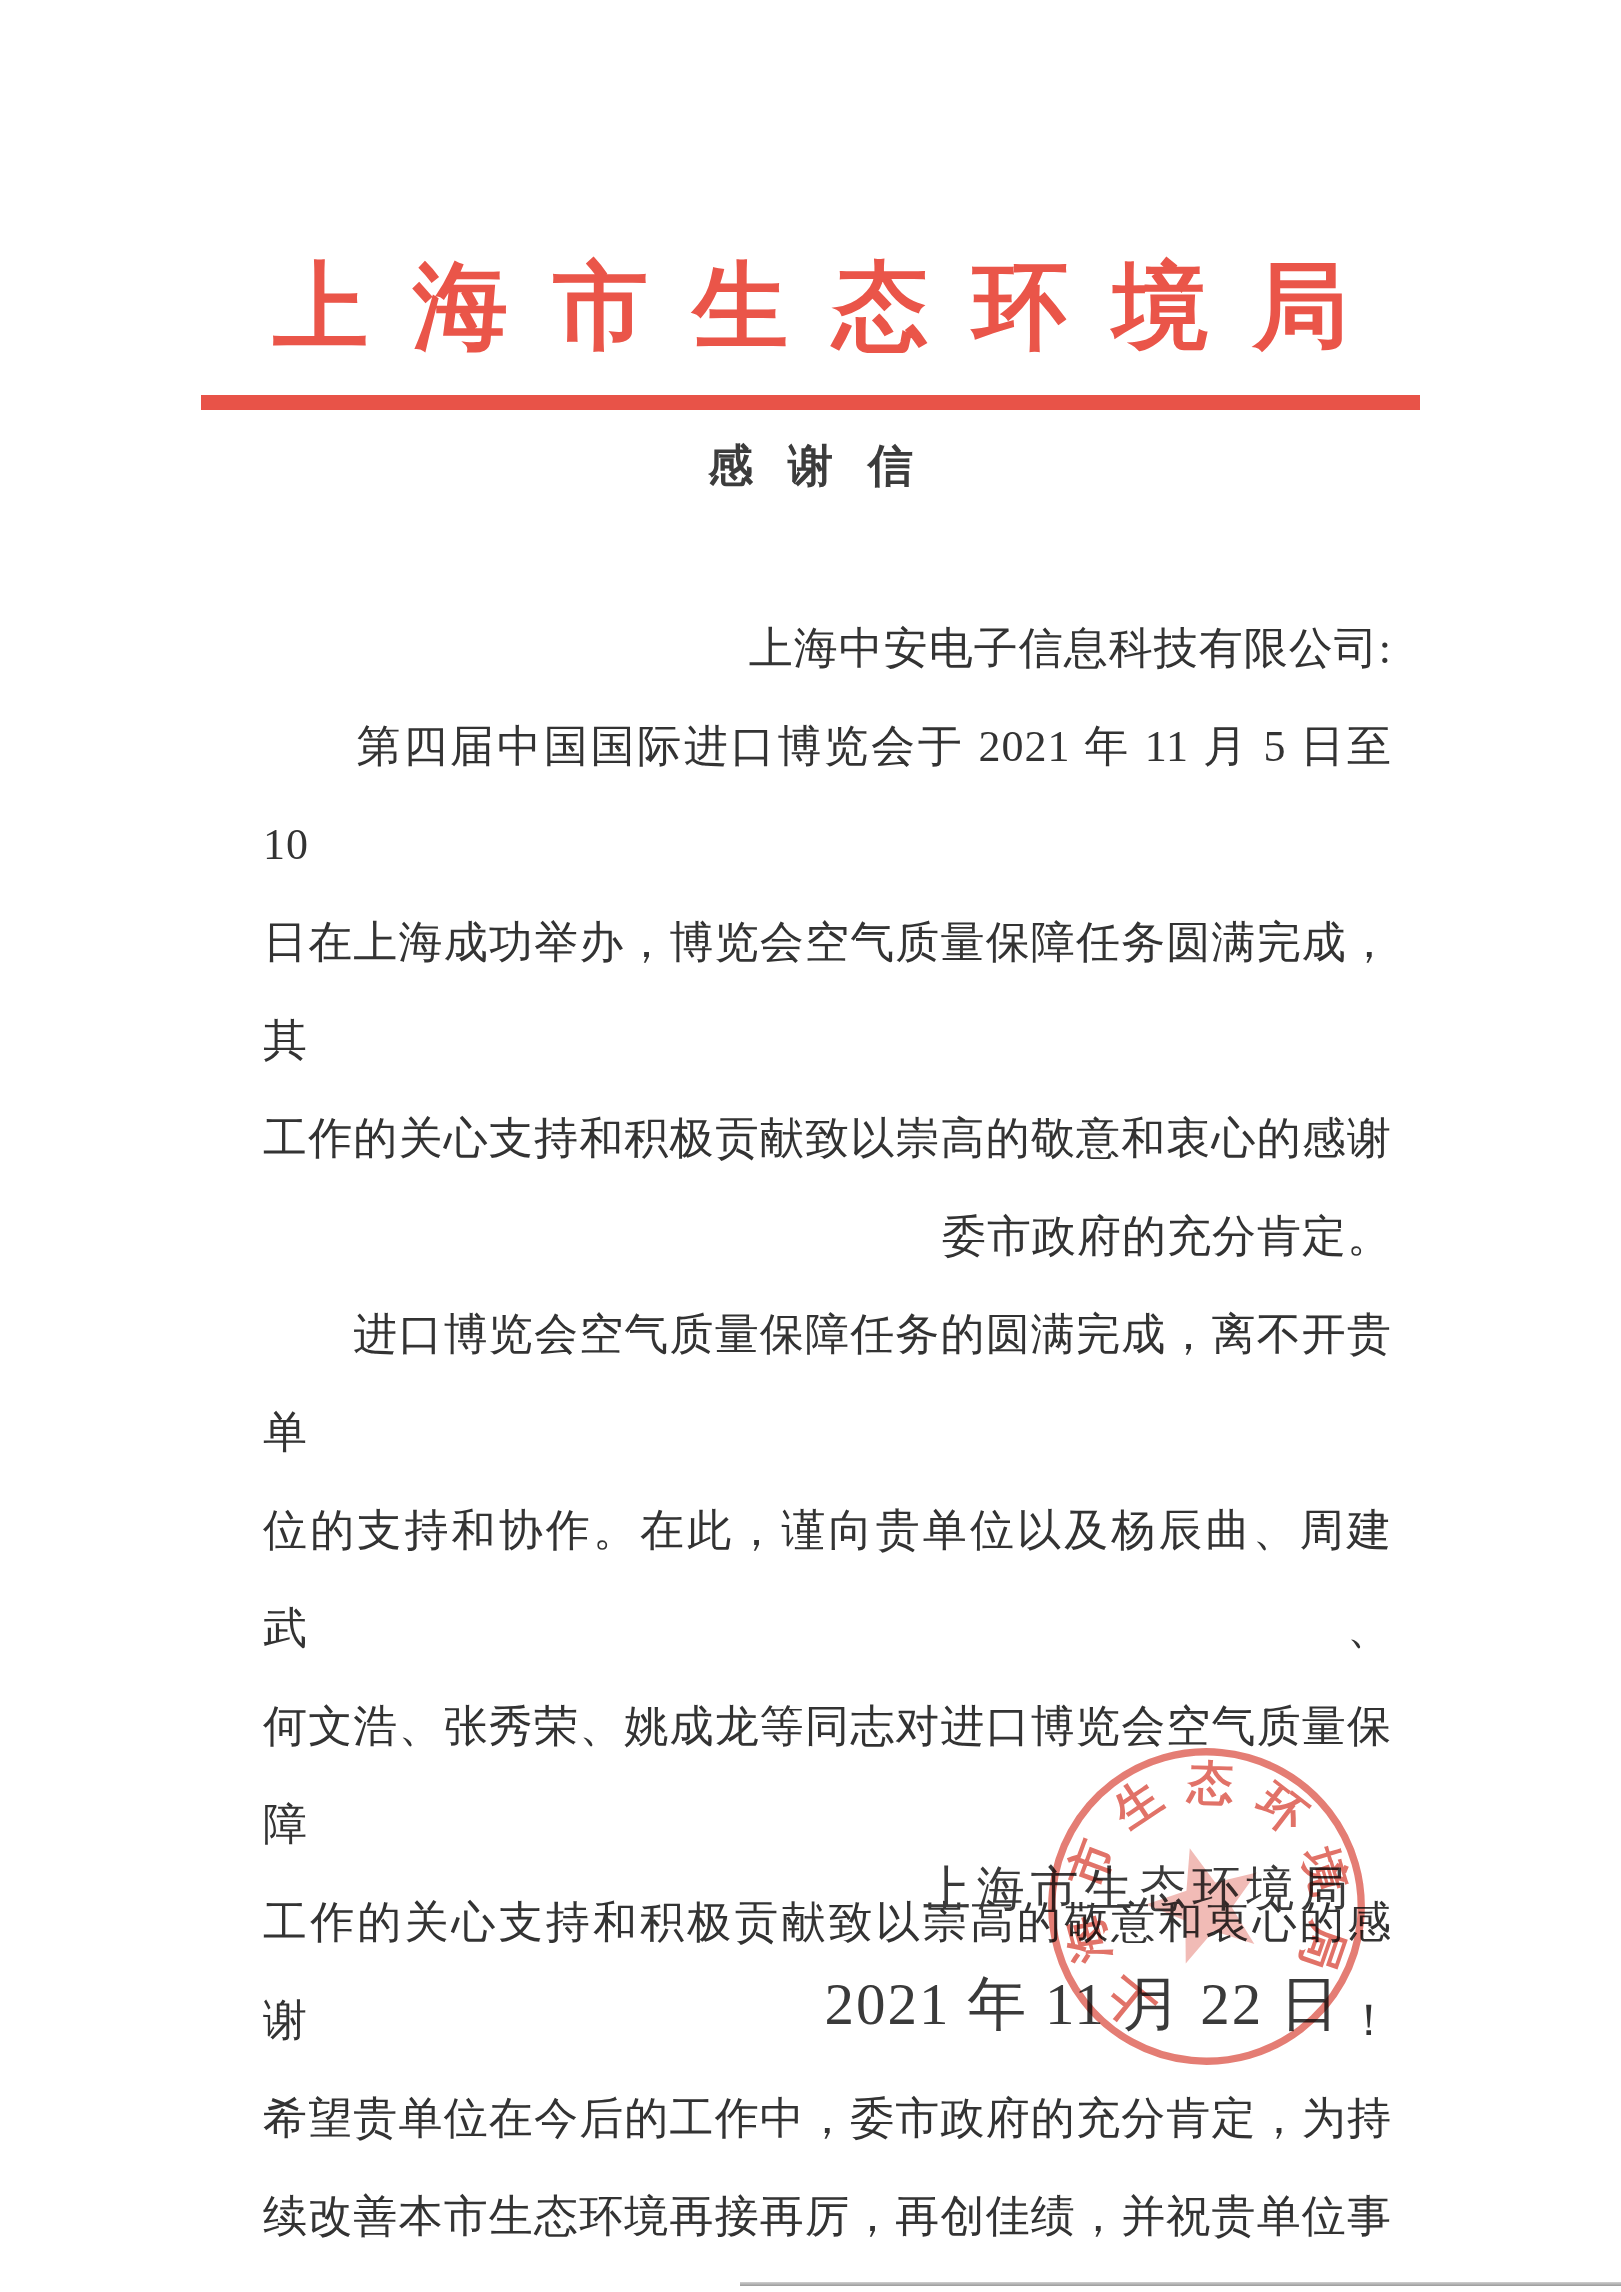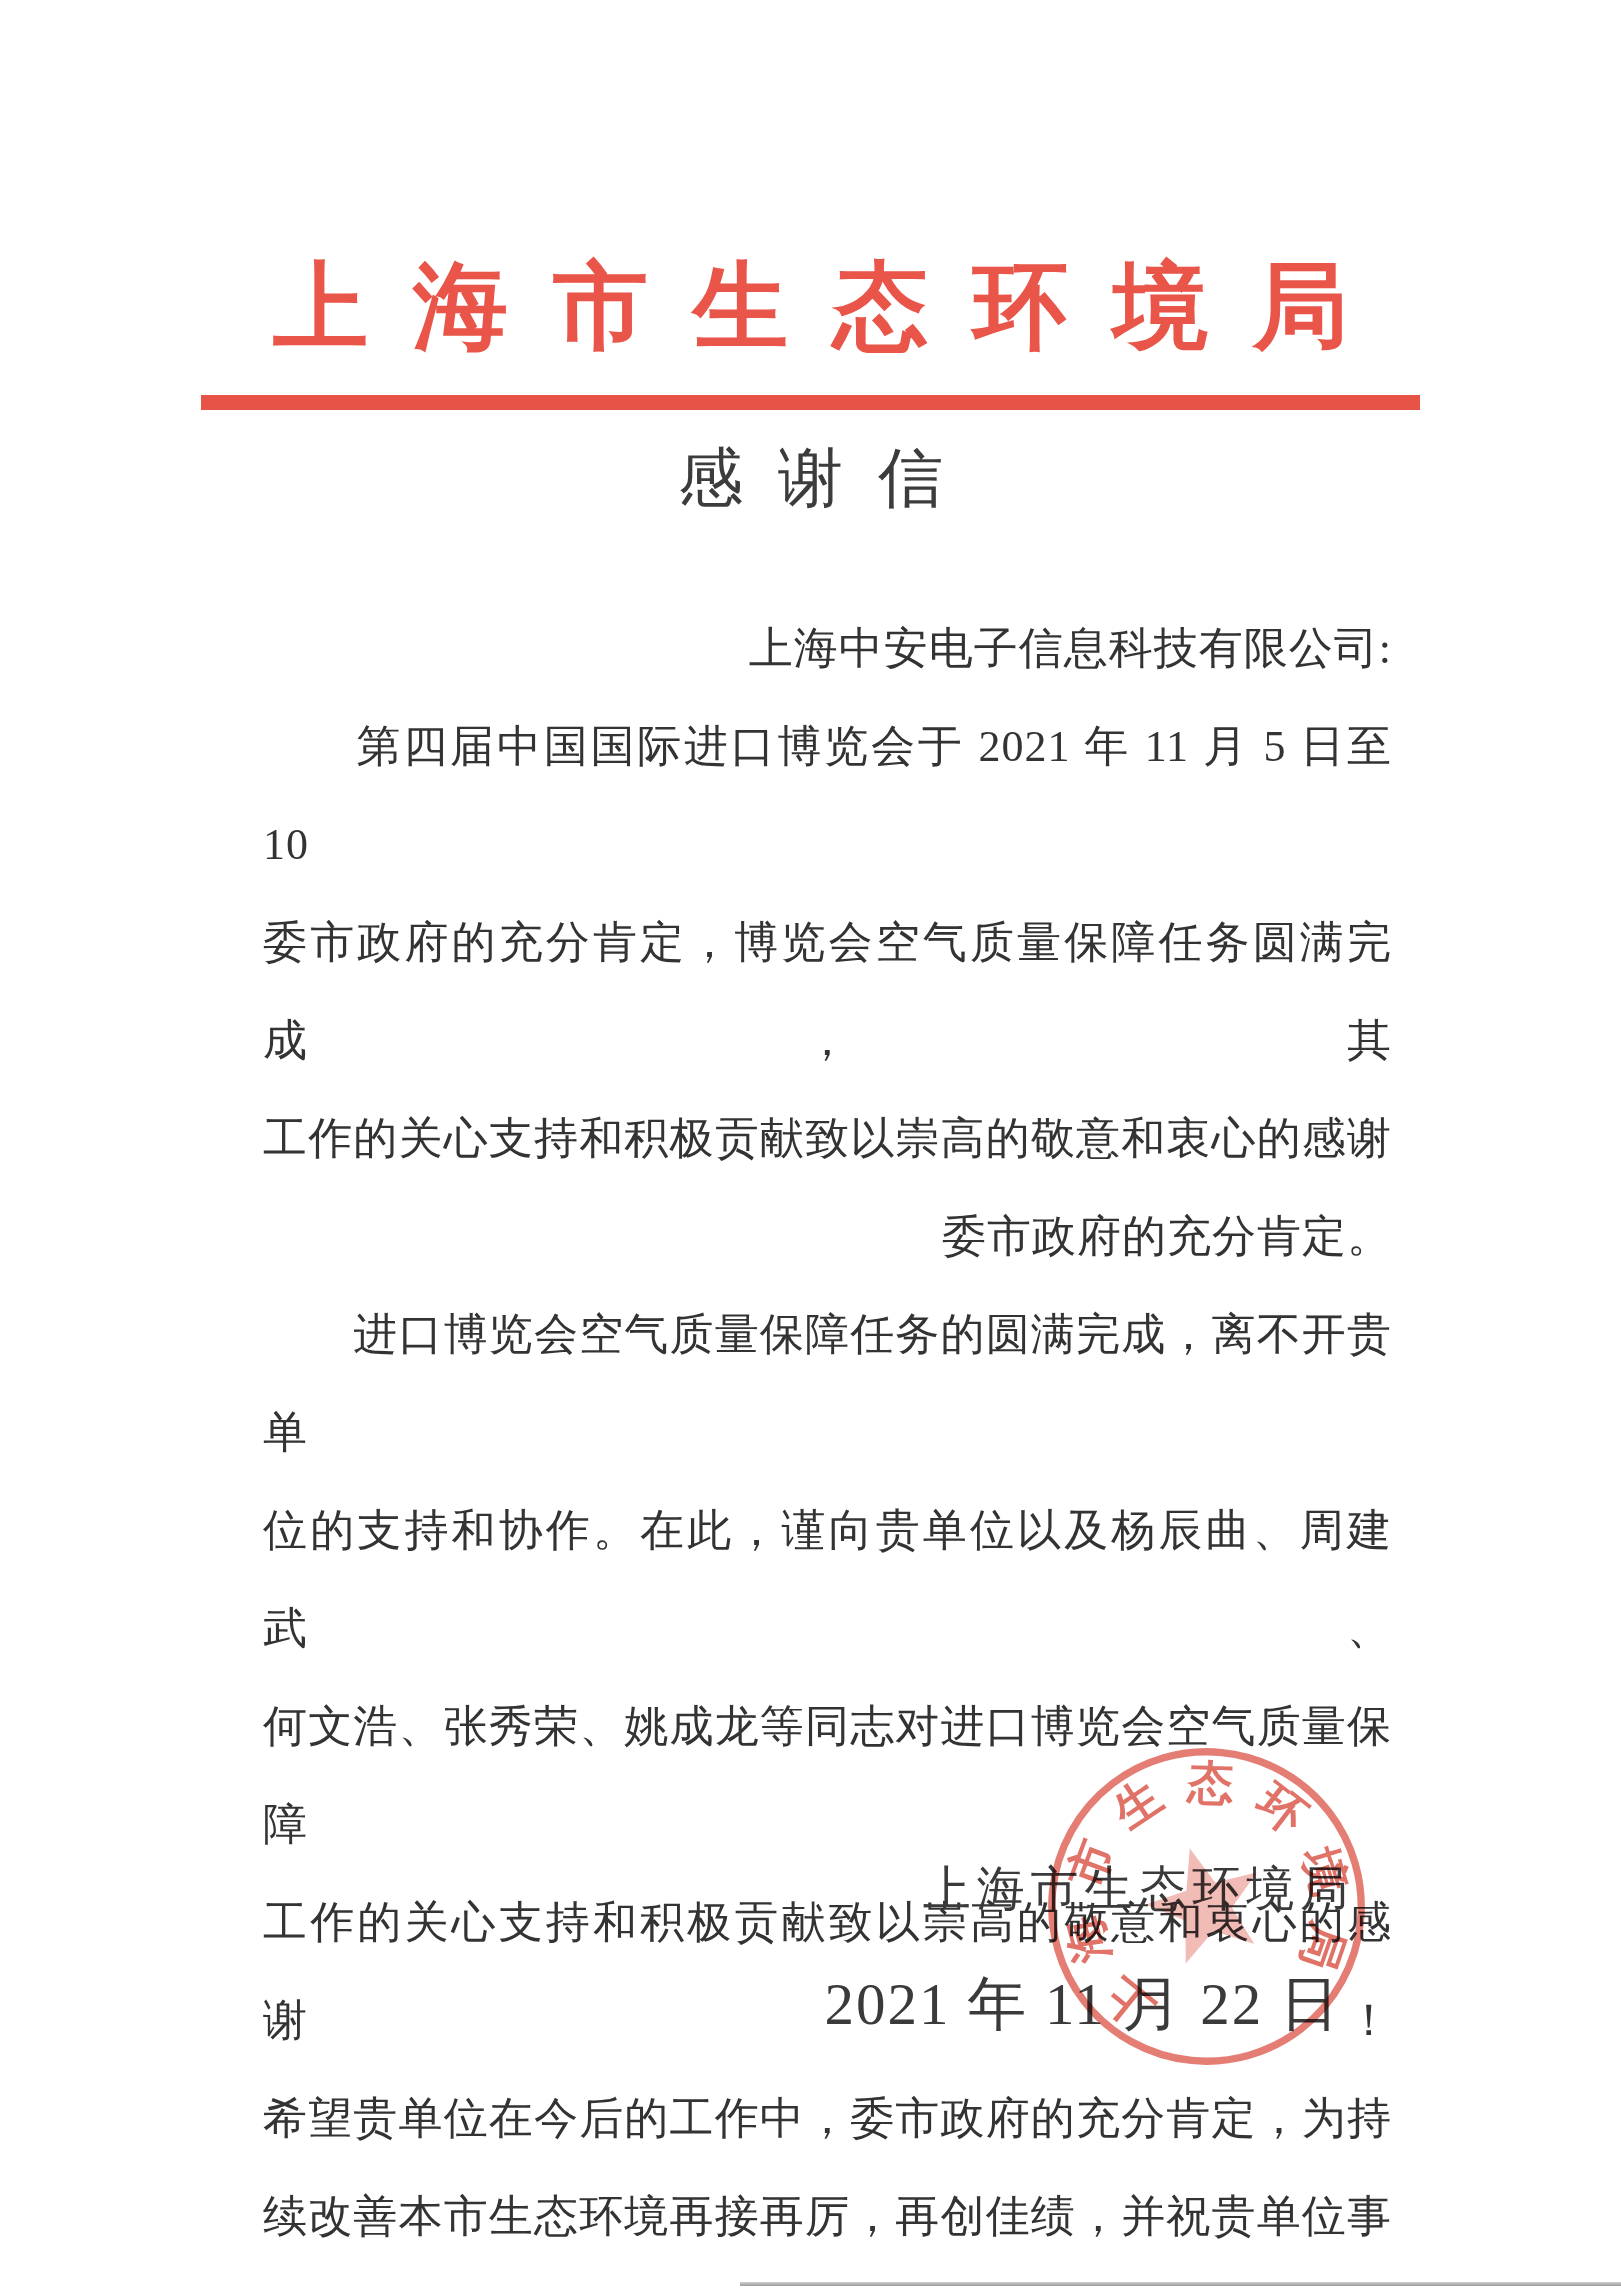--- a/index.html
+++ b/index.html
@@ -22,21 +22,21 @@
     white-space:nowrap;
   }
   .red-rule{
     position:absolute;top:395px;left:201px;
     width:1219px;height:14.7px;
     background:var(--rule-red,#e85348);
   }
   .doc-title{
     position:absolute;top:439px;left:0;right:0;
     text-align:center;
-    font-size:65px;font-weight:normal;line-height:1.2;
+    font-size:45px;font-weight:bold;line-height:1.2;
     color:#3c3c3c;
     letter-spacing:35px;
     padding-left:35px;
     white-space:nowrap;
   }
   
   .letter-body{
     position:absolute;top:600px;left:263px;
     width:1129px;
     font-size:44px;line-height:98px;
@@ -102,21 +102,21 @@
   <div class="letterhead">上海市生态环境局</div>
 
   <div class="red-rule"></div>
 
   <div class="doc-title">感谢信</div>
 
   <div class="letter-body">
     <div class="body-line">上海中安电子信息科技有限公司:</div>
     <div>
         <div class="body-line fill">　　第四届中国国际进口博览会于 2021 年 11 月 5 日至 10</div>
-        <div class="body-line fill">委市政府的充分肯定，博览会空气质量保障任务圆满完成，其</div>
+        <div class="body-line fill">日在上海成功举办，博览会空气质量保障任务圆满完成，其</div>
         <div class="body-line fill">工作的关心支持和积极贡献致以崇高的敬意和衷心的感谢</div>
         <div class="body-line">委市政府的充分肯定。</div>
         <div class="body-line fill">　　进口博览会空气质量保障任务的圆满完成，离不开贵单</div>
         <div class="body-line fill">位的支持和协作。在此，谨向贵单位以及杨辰曲、周建武、</div>
         <div class="body-line fill">何文浩、张秀荣、姚成龙等同志对进口博览会空气质量保障</div>
         <div class="body-line fill">工作的关心支持和积极贡献致以崇高的敬意和衷心的感谢！</div>
         <div class="body-line fill">希望贵单位在今后的工作中，委市政府的充分肯定，为持</div>
         <div class="body-line fill">续改善本市生态环境再接再厉，再创佳绩，并祝贵单位事业</div>
       </div>
   </div>

